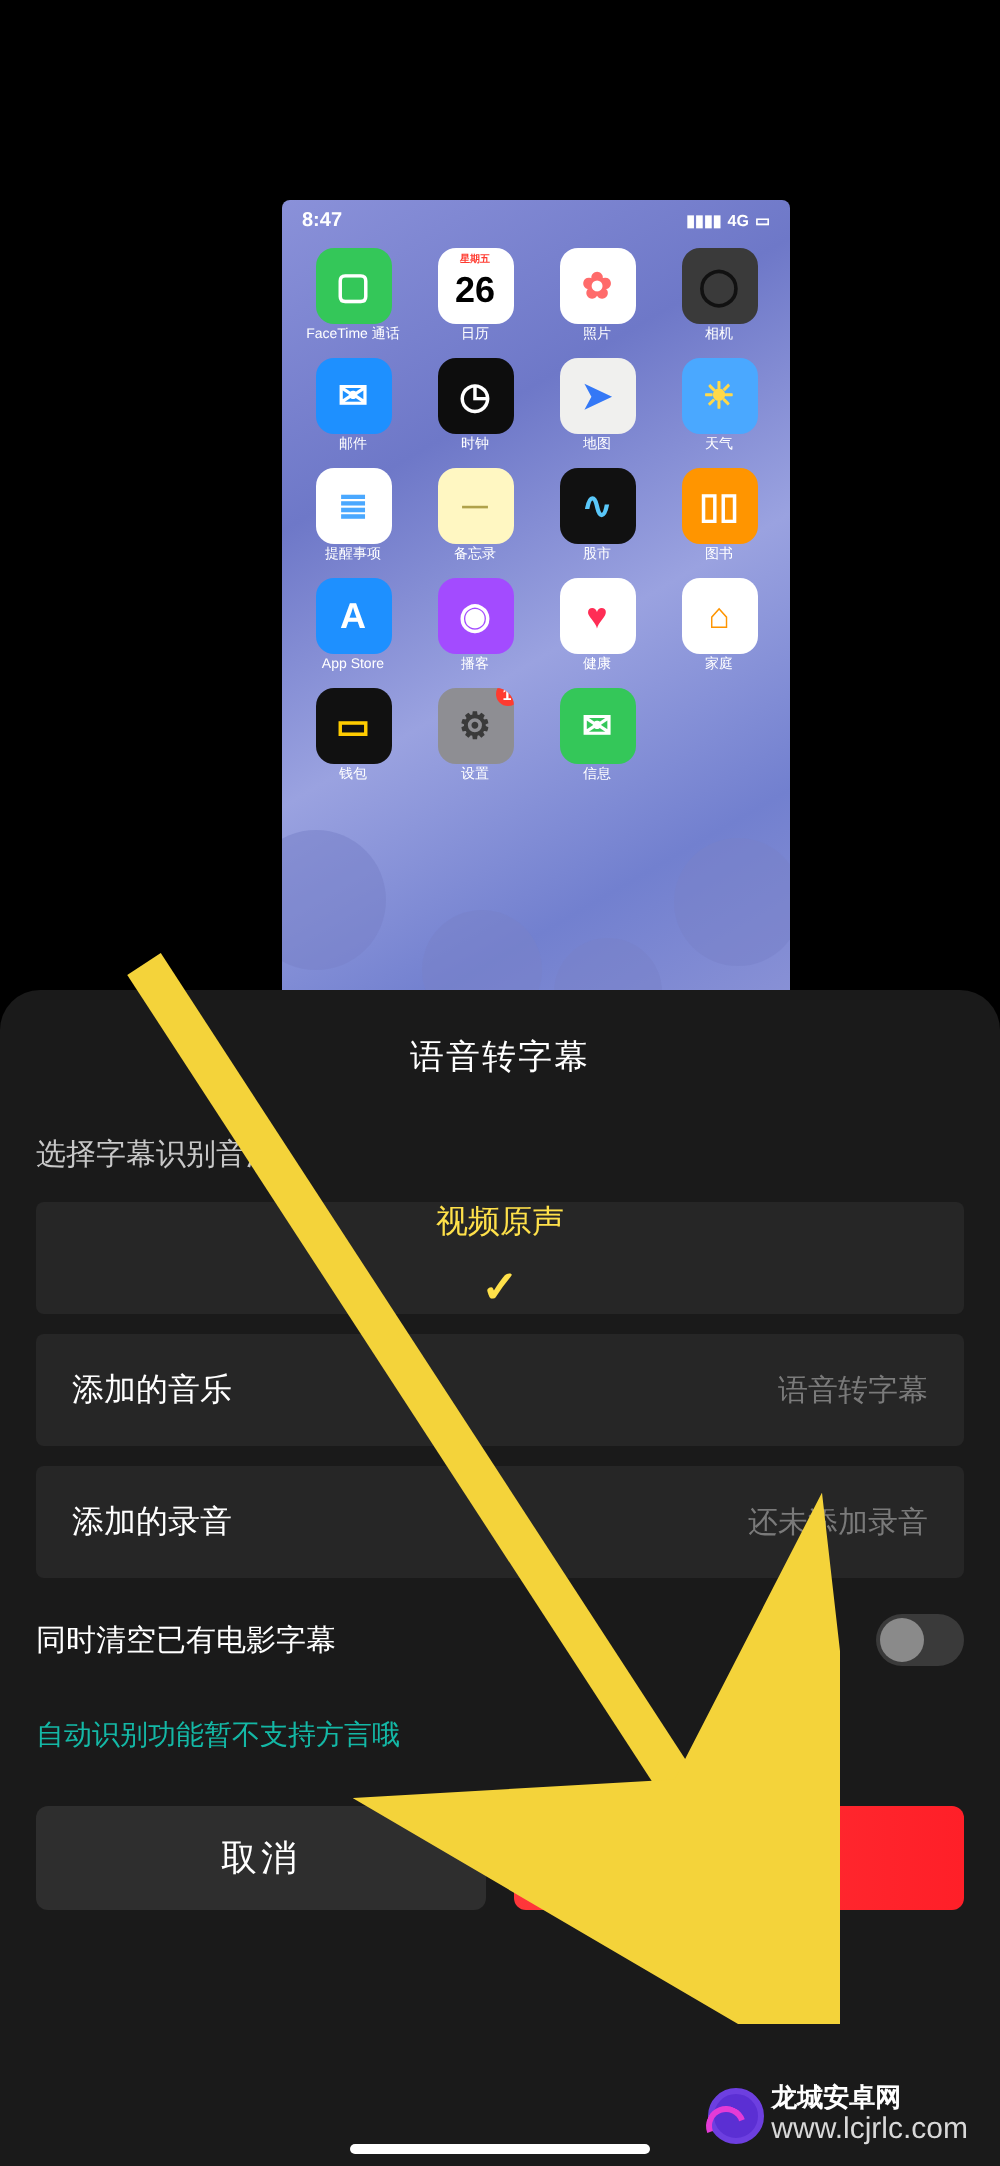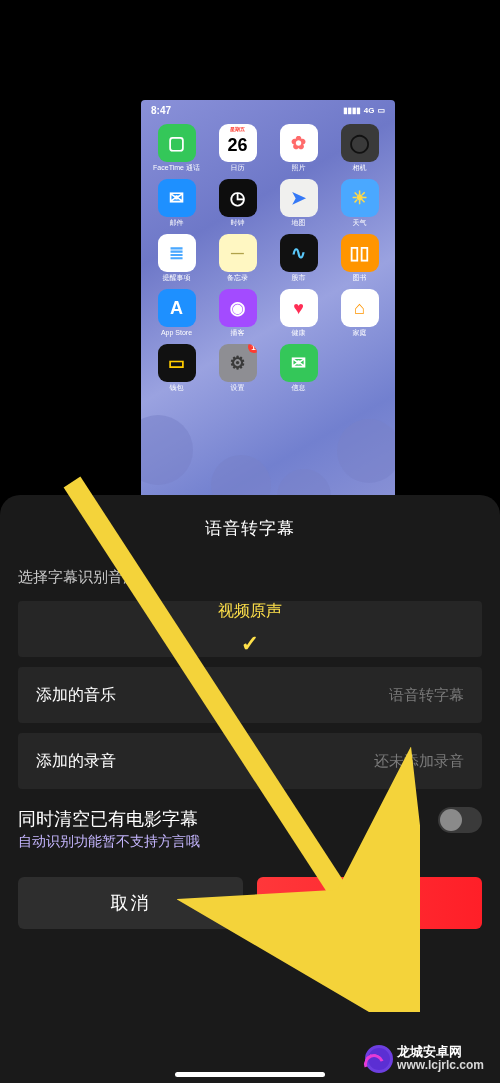--- a/index.html
+++ b/index.html
@@ -55,43 +55,43 @@
     background:#262626;
     height:56px;
     display:flex; align-items:center; justify-content:space-between;
     padding:0 18px; margin-bottom:10px; border-radius:4px;
     font-size:16px;
   }
   .opt.selected { color:#ffe14a;flex-direction:column; }
   .opt .status { color:#7a7a7a; font-size:15px; }
   .check { color:#ffe14a; font-size:22px; font-weight:700; }
 
-  .clear-row { display:flex; align-items:flex-start; justify-content:space-between; margin-top:18px; font-size:18px; }
+  .clear-row { display:flex; align-items:center; justify-content:space-between; margin-top:18px; font-size:15px; }
   .switch { width:44px; height:26px; border-radius:13px; background:#3a3a3a; position:relative; }
   .switch .knob { position:absolute; top:2px; left:2px; width:22px; height:22px; border-radius:50%; background:#8a8a8a; }
 
-  .hint { font-size:14px; color:#c4b5fd; margin-bottom:26px; }
+  .hint { font-size:14px; color:#14b8a6; margin-top:26px; margin-bottom:26px; }
 
   .btnrow { display:flex; gap:14px; margin-bottom:18px;text-align:center; }
   .btn { flex:1; height:52px; border-radius:6px; display:flex; align-items:center; justify-content:center; font-size:18px; letter-spacing:2px; }
   .btn.cancel { background:#2e2e2e; color:#fff; }
   .btn.start  { background: linear-gradient(90deg,#ff373a,#ff1f28); color:#fff; }
 
   .homebar { position:absolute; bottom:6px; left:50%; transform:translateX(-50%); width:150px; height:5px; border-radius:3px; background:#fff; }
 
   
   .arrow { position:absolute; left:40px; top:472px; pointer-events:none; }
 
   
-  .wm { position:absolute; right:6px; bottom:6px; display:flex; align-items:flex-start; gap:4px; padding:4px 10px; }
+  .wm { position:absolute; right:6px; bottom:6px; display:flex; align-items:center; gap:4px; padding:4px 10px; }
   .wm .logo { width:28px; height:28px; border-radius:50%; border:3px solid #6d3fe0; background:#5b2fd3; position:relative; }
   .wm .logo:before { content:""; position:absolute; left:-4px; top:6px; width:14px; height:14px; border:3px solid #e53bd6; border-radius:50%; border-right-color:transparent; border-bottom-color:transparent; transform:rotate(25deg); }
   .wm .txt { display:flex; flex-direction:column; line-height:1.1; }
   .wm .t1 { color:#fff; font-size:13px; font-weight:600; }
-  .wm .t2 { color:#d8d8d8; font-size:12px;font-weight:bold; }
+  .wm .t2 { color:#d8d8d8; font-size:15px; }
 </style>
 </head>
 <body>
 
 <div class="stage">
 
   <div class="preview">
     <div class="bubble b1"></div>
       <div class="bubble b2"></div>
       <div class="bubble b3"></div>

